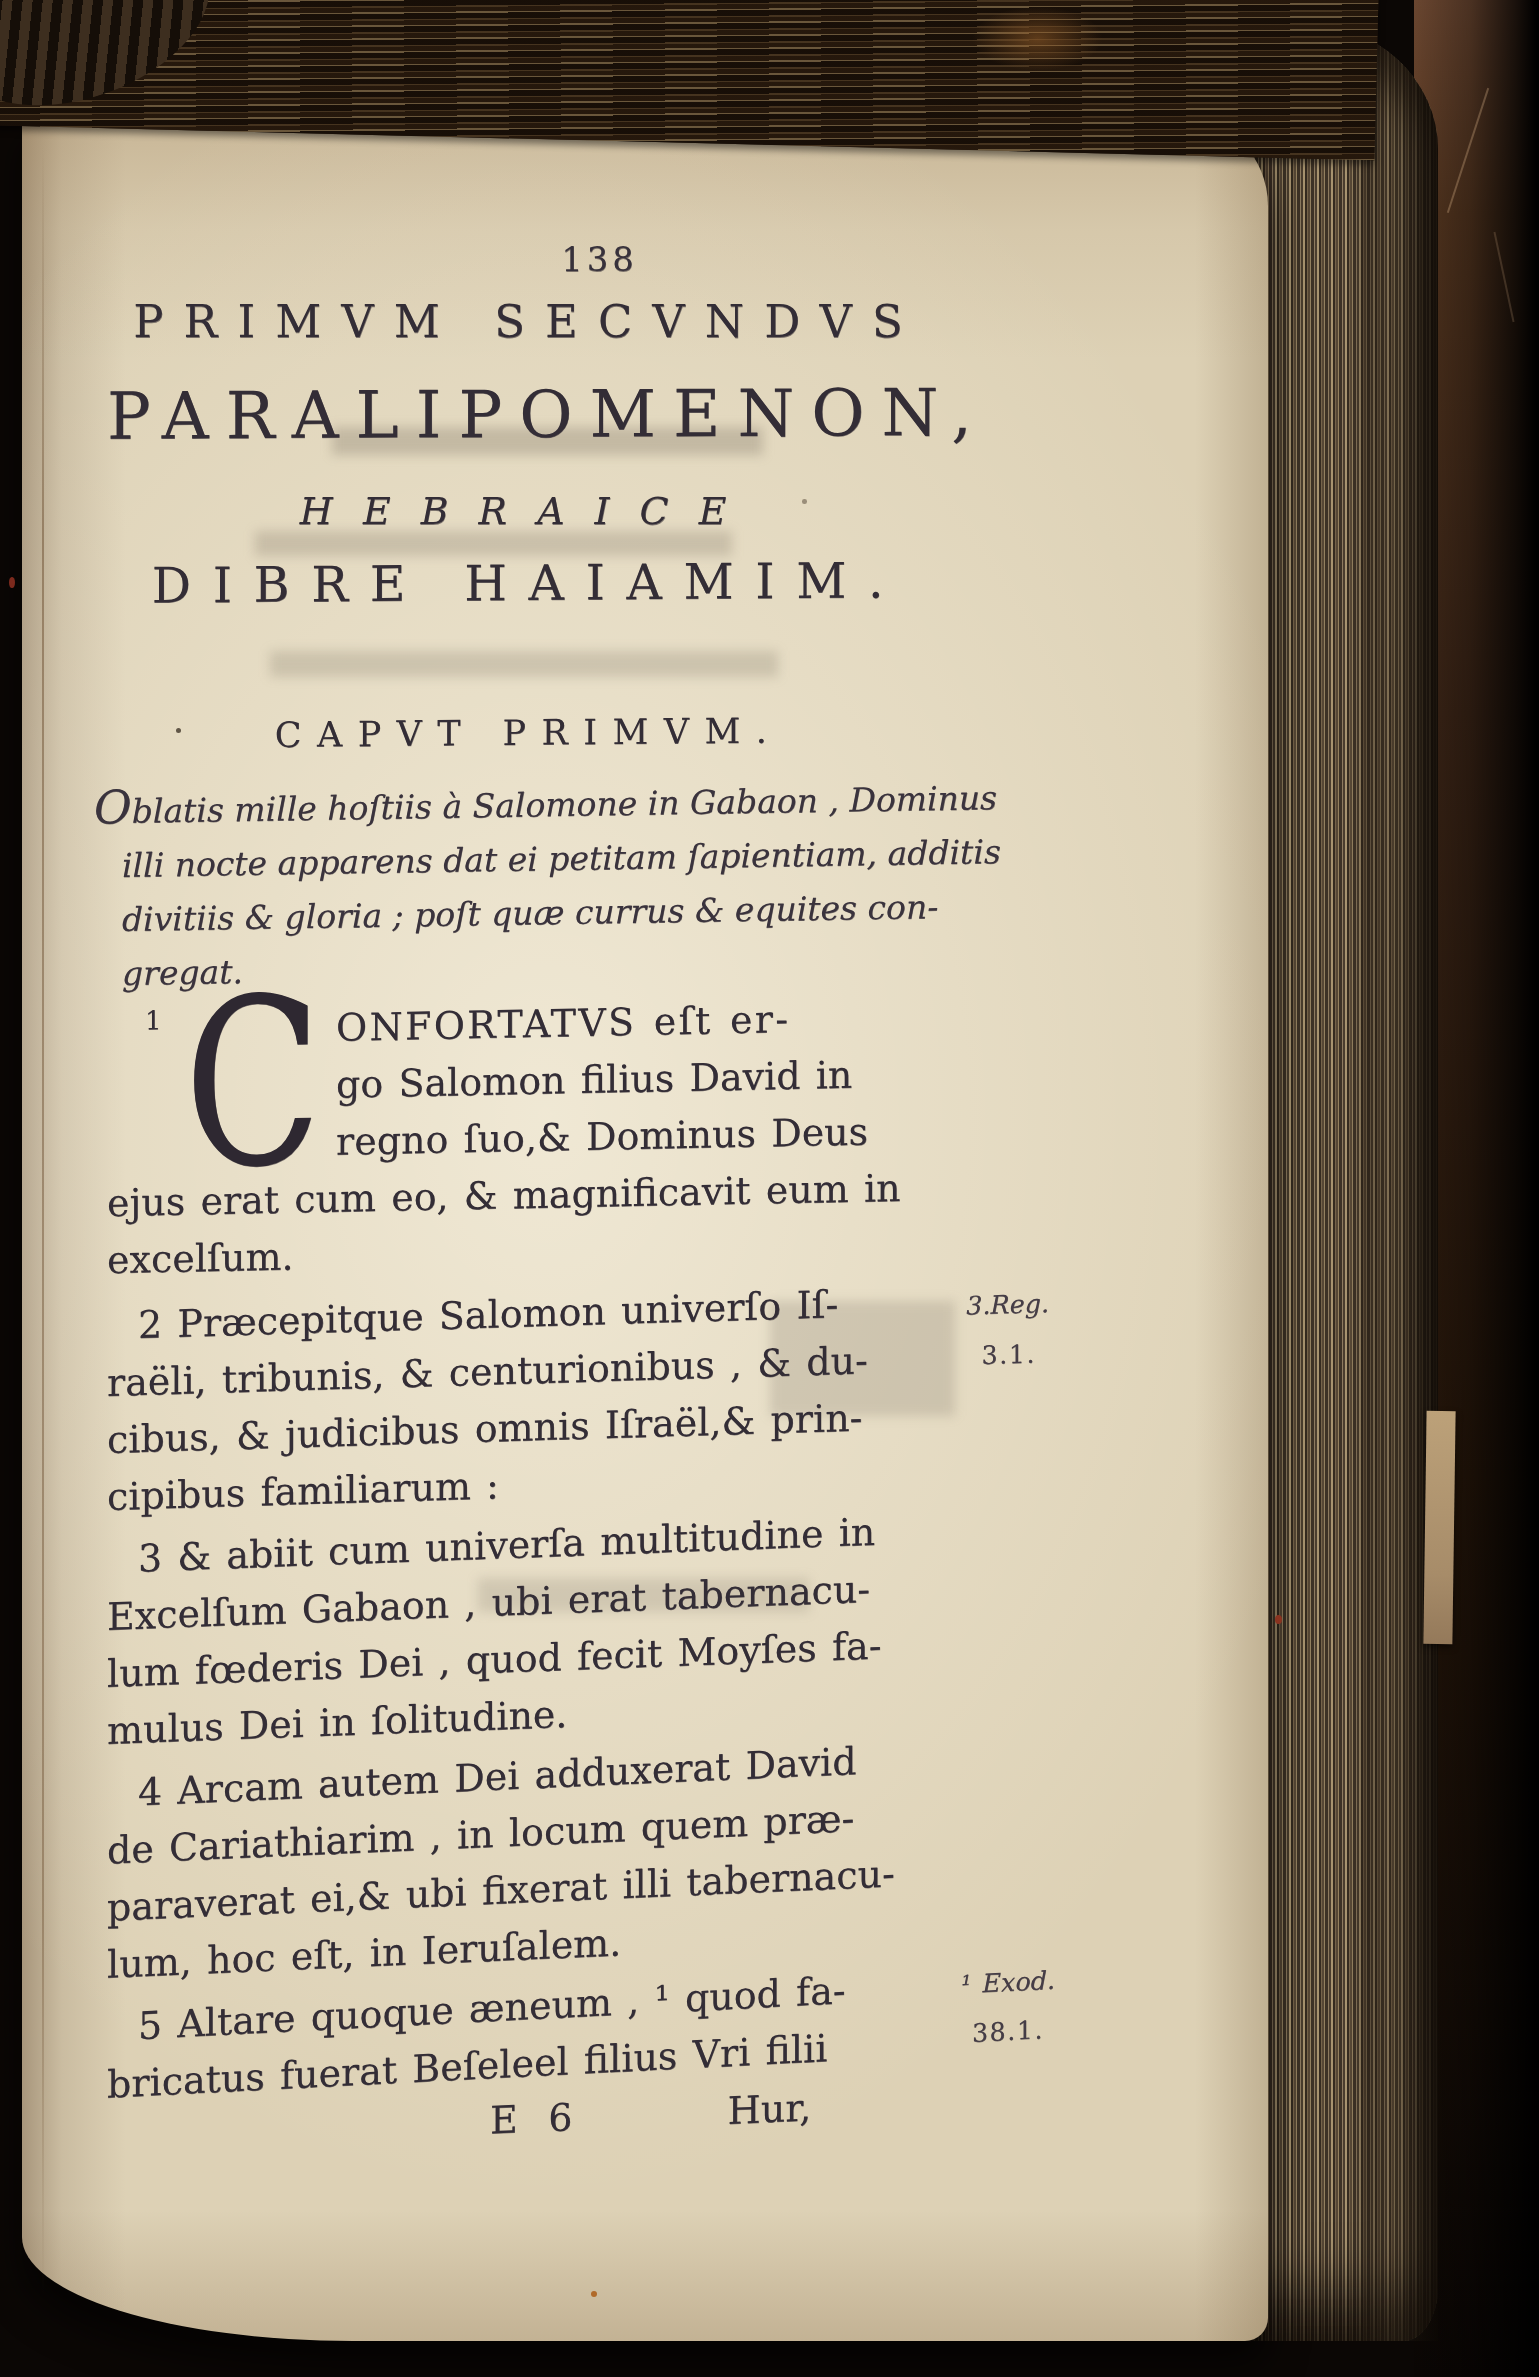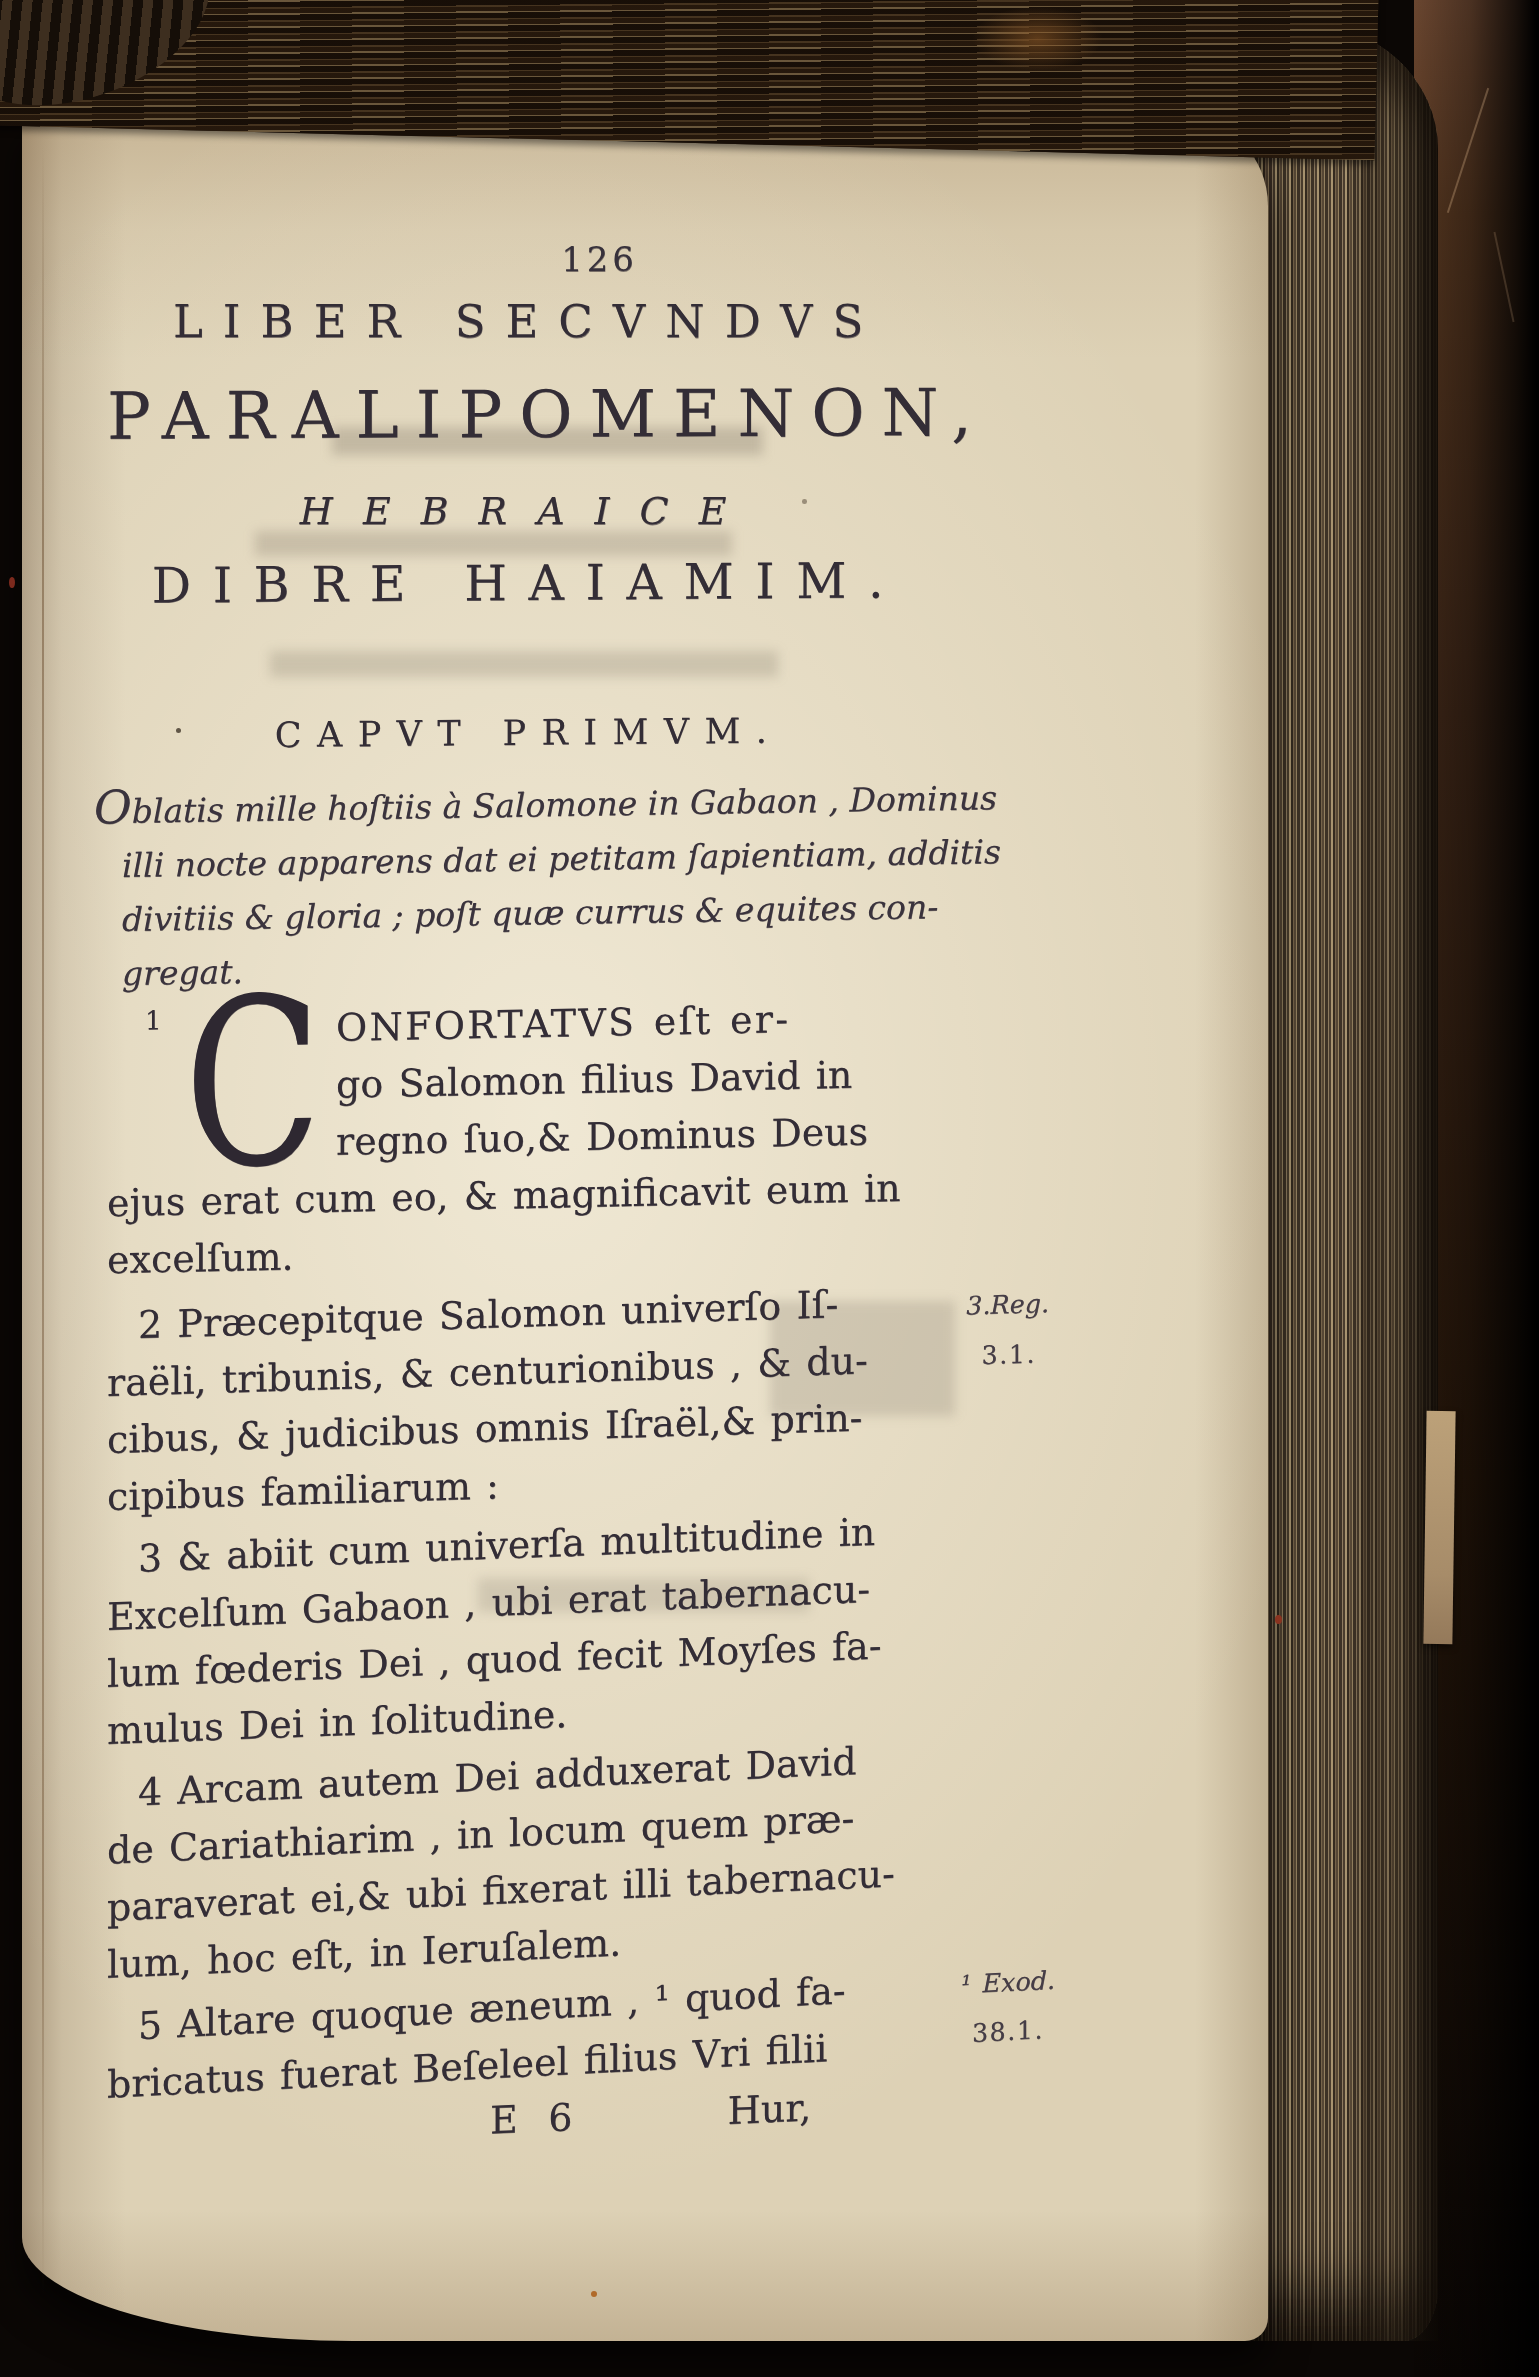--- a/index.html
+++ b/index.html
@@ -168,23 +168,23 @@
   <div class="tab"></div>
 
   <div class="page">
     <div class="ghost g1"></div>
     <div class="ghost g2"></div>
     <div class="ghost g3"></div>
     <div class="ghost g4"></div>
     <div class="ghost g5"></div>
 
     <div class="text">
-      <div class="pagenum">126</div>
-
-      <div class="h h-liber">LIBER SECVNDVS</div>
+      <div class="pagenum">138</div>
+
+      <div class="h h-liber">PRIMVM SECVNDVS</div>
       <div class="h h-para">PARALIPOMENON,</div>
       <div class="h h-heb">HEBRAICE</div>
       <div class="h h-dibre">DIBRE HAIAMIM.</div>
       <div class="h h-caput">CAPVT PRIMVM.</div>
 
       <div class="arg">
         <div class="arg-line">Oblatis mille hoſtiis à Salomone in Gabaon , Dominus</div>
         <div class="arg-line">illi nocte apparens dat ei petitam ſapientiam, additis</div>
         <div class="arg-line">divitiis &amp; gloria ; poſt quæ currus &amp; equites con-</div>
         <div class="arg-line">gregat.</div>

